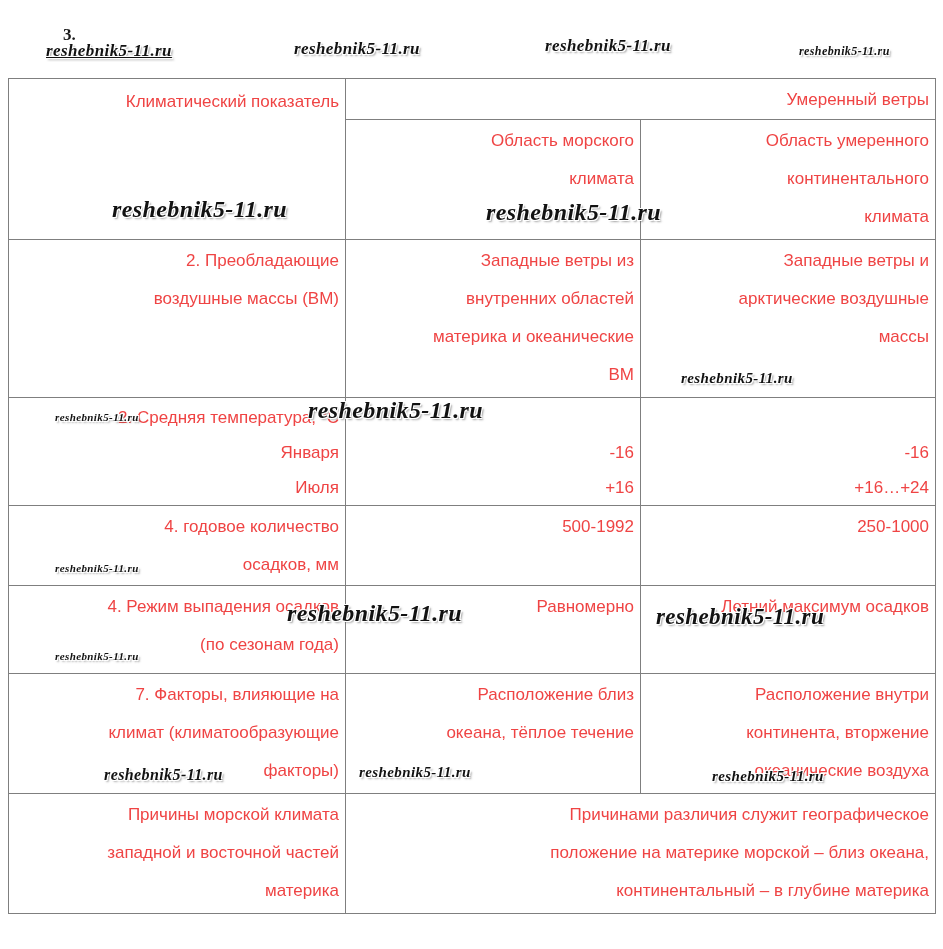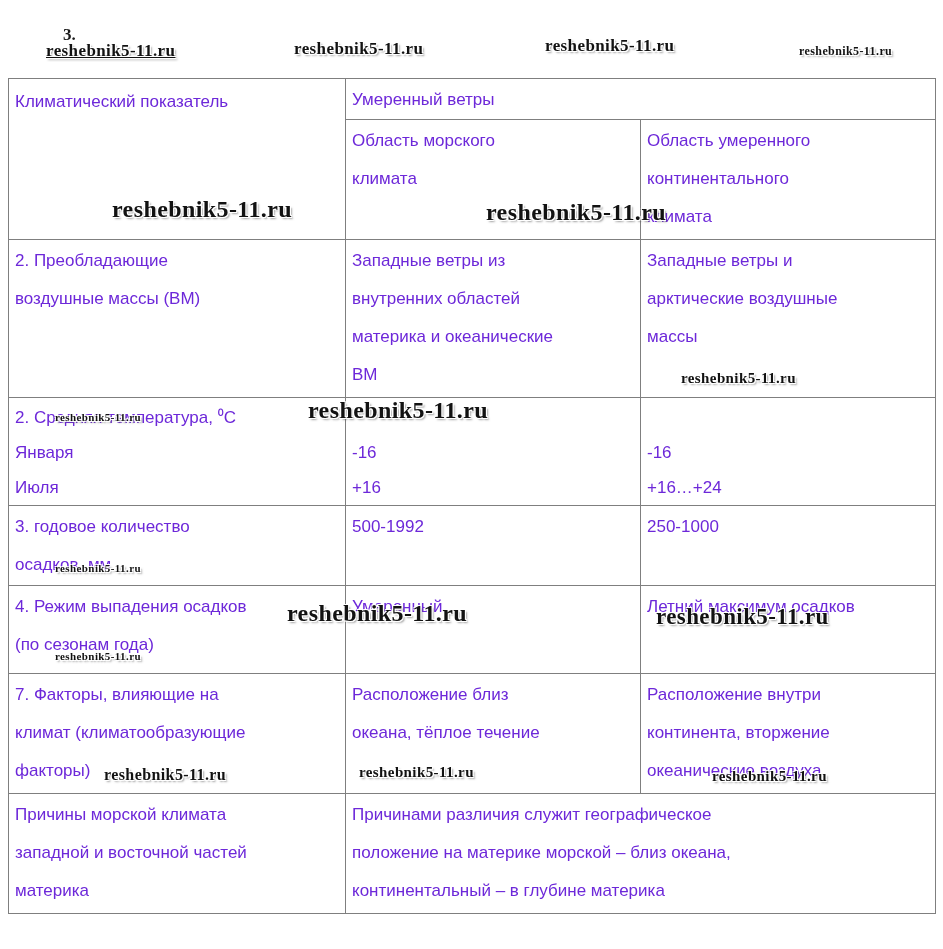--- a/index.html
+++ b/index.html
@@ -28,36 +28,37 @@
     color: #121212;
     letter-spacing: 0.4px;
     white-space: nowrap;
     z-index: 4;
     text-shadow:
       -1px -1px 0 #ffffff,
        1px -1px 0 #ffffff,
       -1px  1px 0 #ffffff,
        1px  1px 0 #ffffff,
        2px  2px 2px rgba(90,90,90,0.55);
+    font-style: italic;
   }
   .wm.underline { text-decoration: underline; }
 
   table.climate {
     position: absolute;
     left: 8px;
     top: 78px;
     width: 927px;
     border-collapse: collapse;
     table-layout: fixed;
   }
   table.climate td {
     border: 1px solid #7f7f7f;
     vertical-align: top;
-    text-align: left;
-    color: #6d28d9;
+    text-align: right;
+    color: #ef4444;
     font-size: 17px;
     line-height: 38px;
     padding: 2px 6px 0 6px;
     overflow: hidden;
   }
   td.middle { vertical-align: middle; line-height: 26px; }
   .pre { white-space: pre-line; }
   .line { line-height: 38px; min-height: 38px; }
   tr.tight .line { line-height: 35px; min-height: 35px; }
 </style>
@@ -128,30 +129,30 @@
           <div class="line">+16</div>
         </td>
         <td>
           <div class="line"></div>
           <div class="line">-16</div>
           <div class="line">+16…+24</div>
         </td>
       </tr>
 
       <tr style="height:80px">
-        <td class="pre">3. годовое количество
+        <td class="pre">4. годовое количество
 осадков, мм</td>
         <td class="pre">500-1992</td>
         <td class="pre">250-1000</td>
       </tr>
 
       <tr style="height:88px">
         <td class="pre">4. Режим выпадения осадков
 (по сезонам года)</td>
-        <td class="pre">Умеренный</td>
+        <td class="pre">Равномерно</td>
         <td class="pre">Летний максимум осадков</td>
       </tr>
 
       <tr style="height:120px">
         <td class="pre">7. Факторы, влияющие на
 климат (климатообразующие
 факторы)</td>
         <td class="pre">Расположение близ
 океана, тёплое течение</td>
         <td class="pre">Расположение внутри

